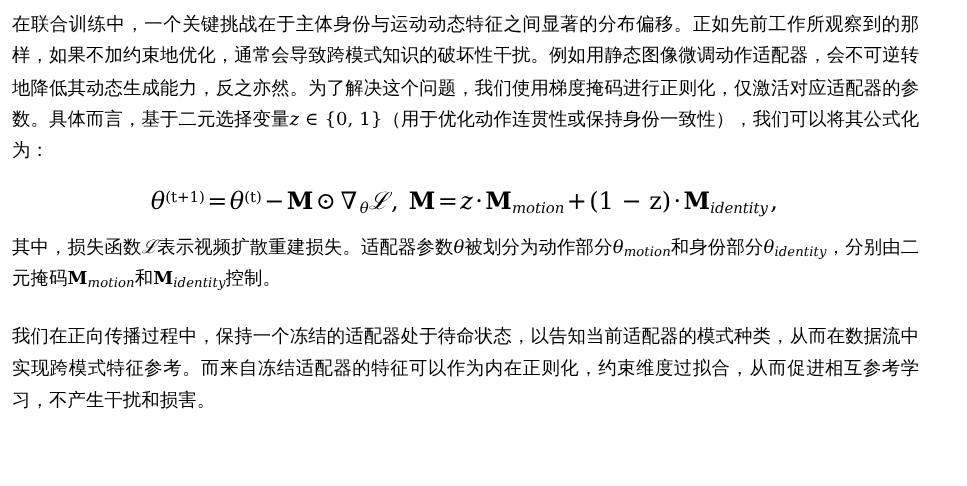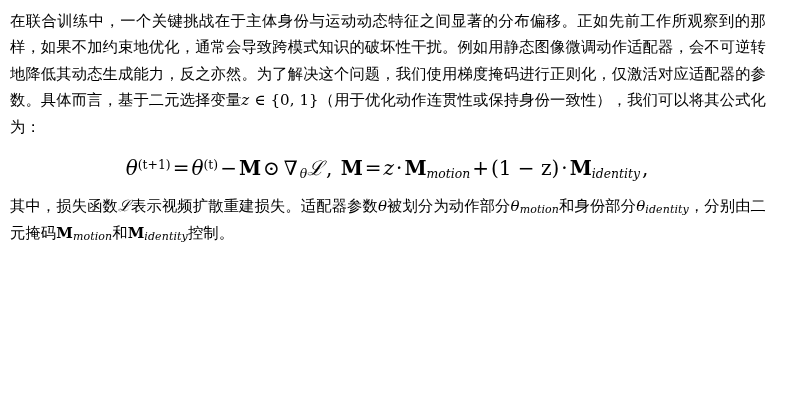--- a/index.html
+++ b/index.html
@@ -97,14 +97,15 @@
 <body>
 
 <div class="page">
 
   <p class="para para-1"><span>在联合训练中，一个关键挑战在于主体身份与运动动态特征之间显著的分布偏移。正如先前工作所观察到的那样，如果不加约束地优化，通常会导致跨模式知识的破坏性干扰。例如用静态图像微调动作适配器，会不可逆转地降低其动态生成能力，反之亦然。为了解决这个问题，我们使用梯度掩码进行正则化，仅激活对应适配器的参数。具体而言，基于二元选择变量</span><span class="mathvar">z</span><span class="mathup"> ∈ </span><span class="mathup">{0, 1}</span><span>（用于优化动作连贯性或保持身份一致性），我们可以将其公式化为：</span></p>
 
   <div class="equation"><span class="eq-inline-block"><span class="ev">θ</span><span class="esup">(t+1)</span><span class="eop">=</span><span class="ev">θ</span><span class="esup">(t)</span><span class="eop">−</span><span class="eb">M</span><span class="eop">⊙</span><span class="eop">∇</span><span class="esub">θ</span><span class="mathcal" style="font-size:20px">ℒ</span><span class="eop">,</span> <span class="eb">M</span><span class="eop">=</span><span class="ev">z</span><span class="eop">·</span><span class="eb">M</span><span class="esub">motion</span><span class="eop">+</span><span class="mathup" style="font-size:20px">(1 − z)</span><span class="eop">·</span><span class="eb">M</span><span class="esub">identity</span><span class="eop">,</span></span></div>
 
   <p class="para para-2"><span>其中，损失函数</span><span class="mathcal">ℒ</span><span>表示视频扩散重建损失。适配器参数</span><span class="mathvar">θ</span><span>被划分为动作部分</span><span class="mathvar">θ</span><span class="sub">motion</span><span>和身份部分</span><span class="mathvar">θ</span><span class="sub">identity</span><span>，分别由二元掩码</span><span class="mathbf">M</span><span class="sub">motion</span><span>和</span><span class="mathbf">M</span><span class="sub">identity</span><span>控制。</span></p>
 
+  <p class="para para-3">我们在正向传播过程中，保持一个冻结的适配器处于待命状态，以告知当前适配器的模式种类，从而在数据流中实现跨模式特征参考。而来自冻结适配器的特征可以作为内在正则化，约束维度过拟合，从而促进相互参考学习，不产生干扰和损害。</p>
 
 </div>
 
 </body></html>

